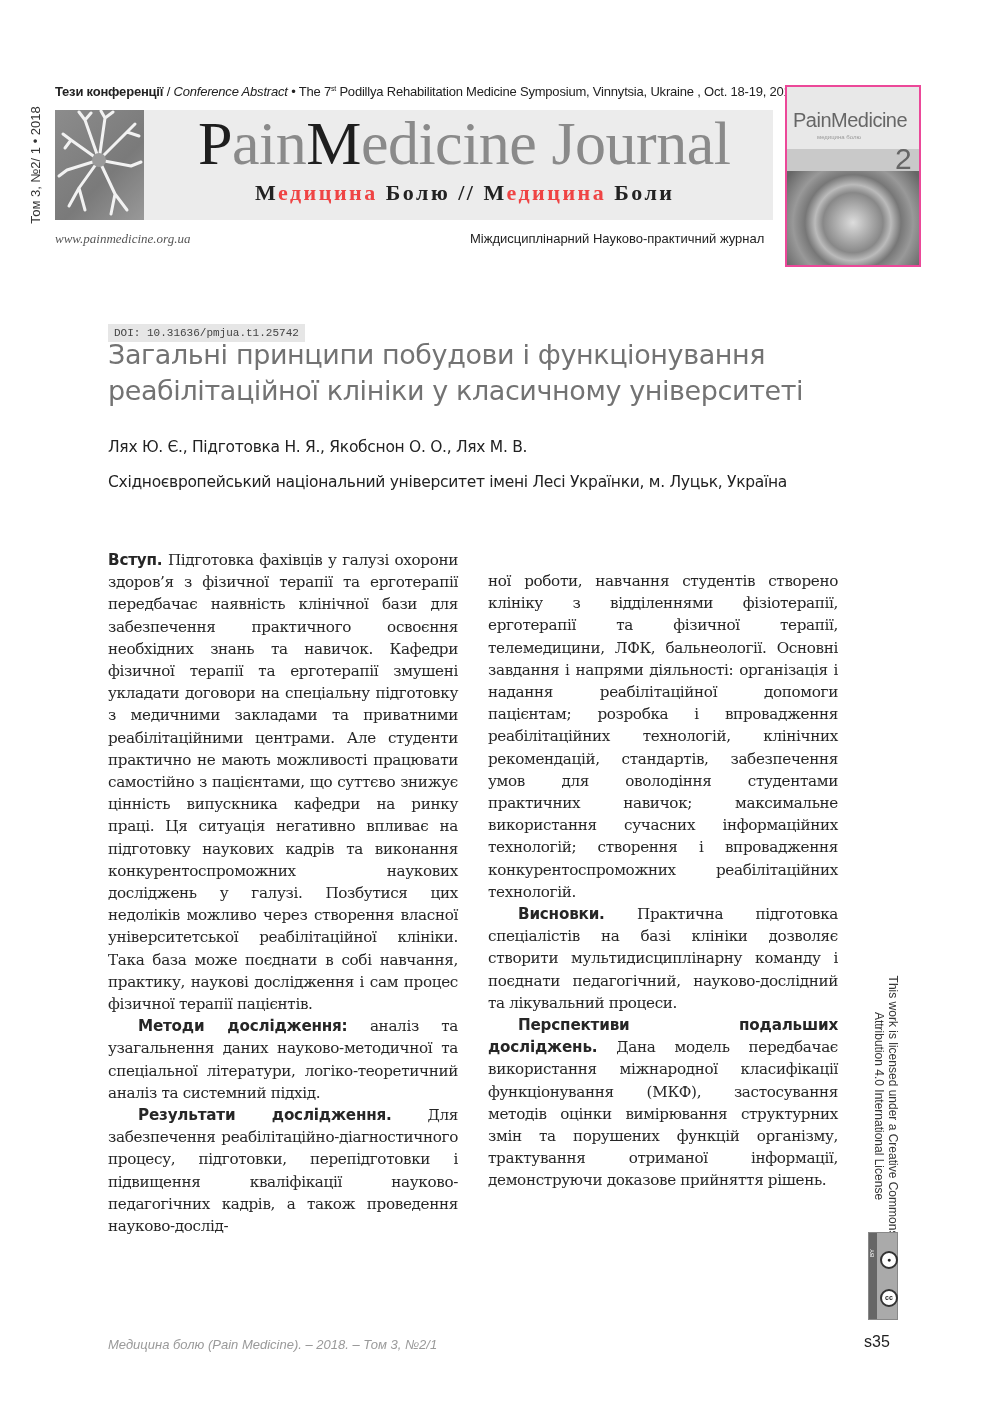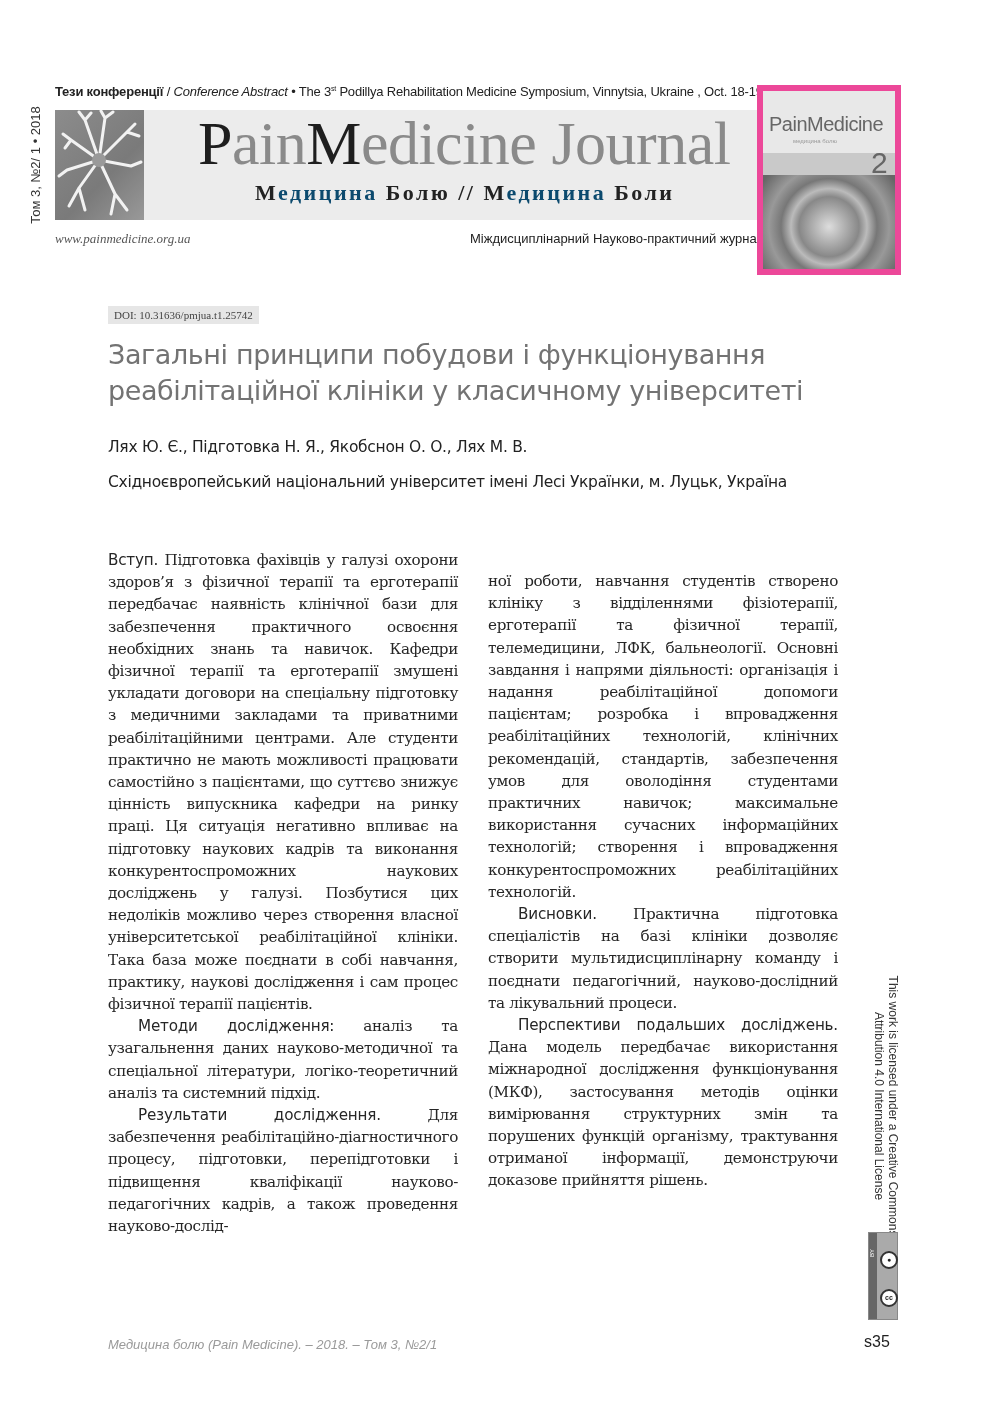--- a/index.html
+++ b/index.html
@@ -10,60 +10,60 @@
   .conf-line { left:55px; top:84px; font-family:"Liberation Sans", sans-serif; font-size:13px; color:#222; white-space:nowrap; letter-spacing:-0.2px; }
   .conf-line b { font-weight:bold; }
   .conf-line i { font-style:italic; }
   .vol-side { left:24px; top:105px; width:22px; height:120px; }
   .vol-side span { position:absolute; left:50%; top:50%; transform:translate(-50%,-50%) rotate(-90deg); white-space:nowrap; font-family:"Liberation Sans", sans-serif; font-size:13px; color:#333; }
   .banner { left:55px; top:110px; width:718px; height:110px; background:#ececec; }
   .logo-img { left:55px; top:110px; width:89px; height:110px; background:linear-gradient(135deg,#8c8c8c,#7a7a7a 60%,#999); overflow:hidden; }
   .journal-title { left:198px; top:108px; font-family:"Liberation Serif", serif; font-size:62px; color:#8a8a8a; white-space:nowrap; letter-spacing:-0.5px; }
   .journal-title .dk { color:#1e1e1e; }
   .journal-sub { left:255px; top:180px; font-family:"Liberation Serif", serif; font-size:22px; font-weight:bold; color:#222; white-space:nowrap; letter-spacing:2.5px; }
-  .journal-sub .lt { color:#0c4a6e;text-align:center; }
+  .journal-sub .lt { color:#ef4444;text-align:center; }
   .website { left:55px; top:231px; font-family:Liberation Serif, serif; font-style:italic; font-size:13px; color:#555; }
   .tagline { left:470px; top:231px; font-family:"Liberation Sans", sans-serif; font-size:13px; color:#222; white-space:nowrap; }
-  .cover { left:757px; top:85px; width:132px; height:178px; border:6px solid #ec4899; background:#e8e8e8; overflow:hidden; }
+  .cover { left:785px; top:85px; width:132px; height:178px; border:2px solid #ec4899; background:#e8e8e8; overflow:hidden; }
   .cover-title { position:absolute; left:6px; top:22px; font-family:"Liberation Sans", sans-serif; font-size:20px; color:#666; white-space:nowrap; letter-spacing:-0.5px; }
   .cover-sub { position:absolute; left:30px; top:47px; font-size:6px; color:#999; font-family:"Liberation Sans", sans-serif; }
   .cover-band { position:absolute; left:0; top:62px; width:132px; height:22px; background:#c9c9c9; }
   .cover-num { position:absolute; left:108px; top:55px; font-family:"Liberation Sans", sans-serif; font-size:30px; color:#666; }
   .cover-pic { position:absolute; left:0; top:84px; width:132px; height:94px; background:radial-gradient(circle at 50% 55%, #ddd 0, #aaa 18px, #888 30px, #bbb 38px, #777 48px, #999 60px, #666 80px); }
 
   
-  .doi { left:108px; top:306px; padding:3px 6px; background:#e6e6e6; font-family:Liberation Serif, serif; font-size:11px; color:#444; }
+  .doi { left:108px; top:324px; padding:3px 6px; background:#e6e6e6; font-family:Liberation Mono, monospace; font-size:11px; color:#444; }
   .title { left:108px; top:337px; width:740px; font-family:"DejaVu Sans", sans-serif; font-size:27px; line-height:36px; color:#737373; letter-spacing:-0.4px; }
   .authors { left:108px; top:438px; font-family:"DejaVu Sans", sans-serif; font-size:15.5px; color:#222; letter-spacing:-0.3px; }
   .affil { left:108px; top:473px; font-family:"DejaVu Sans", sans-serif; font-size:15.5px; color:#222; letter-spacing:-0.3px; white-space:nowrap; }
 
   .col { width:350px; font-family:"DejaVu Serif", serif; font-size:15.2px; line-height:22.2px; color:#262626; text-align:justify; letter-spacing:-0.35px; }
   .col p { margin:0; }
   .col .ind { text-indent:30px; }
-  .col b { font-family:"DejaVu Sans", sans-serif; font-weight:normal; letter-spacing:-0.2px; }
+  .col b { font-family:"DejaVu Sans", sans-serif; font-weight:bold; letter-spacing:-0.2px; }
   .col1 { left:108px; top:549px; }
   .col2 { left:488px; top:570px; }
 
   
   .license { left:862px; top:986px; width:48px; height:240px; }
   .license span { position:absolute; left:50%; top:50%; transform:translate(-50%,-50%) rotate(90deg); white-space:nowrap; font-family:"Liberation Sans", sans-serif; font-size:12px; line-height:14px; text-align:center; color:#333; }
   .cc-badge { left:868px; top:1232px; width:28px; height:86px; background:#aaa; border:1px solid #888; }
   .cc-badge .by-strip { position:absolute; left:0; top:0; width:8px; height:86px; background:#666; }
   .cc-badge .by-label { position:absolute; left:0; top:16px; width:8px; font-size:6px; color:#fff; font-family:"Liberation Sans", sans-serif; writing-mode:vertical-rl; transform:rotate(180deg); }
   .cc-badge .circ { position:absolute; left:11px; width:14px; height:14px; border:2px solid #333; border-radius:50%; background:#fff; font-size:7px; line-height:14px; text-align:center; font-family:"Liberation Sans", sans-serif; font-weight:bold; }
 
   
   .footer { left:108px; top:1337px; font-family:"Liberation Sans", sans-serif; font-style:italic; font-size:13px; color:#9a9a9a; white-space:nowrap; }
   .page-num { left:864px; top:1333px; font-family:"Liberation Sans", sans-serif; font-size:16px; color:#222; }
 </style>
 </head>
 <body>
 
 <div class="abs conf-line">
-  <b>Тези конференції</b><span> / </span><i>Conference Abstract</i><span> • </span><span>The 3</span><sup style="font-size:7px">st</sup><span> Podillya Rehabilitation Medicine Symposium, Vinnytsia, Ukraine , Oct. 18-19, 2018</span>
+  <b>Тези конференції</b><span> / </span><i>Conference Abstract</i><span> • </span><span>The 7</span><sup style="font-size:7px">st</sup><span> Podillya Rehabilitation Medicine Symposium, Vinnytsia, Ukraine , Oct. 18-19, 2018</span>
 </div>
 
 <div class="abs vol-side">
   <span>Том 3, №2/ 1 • 2018</span>
 </div>
 
 <div class="abs banner"></div>
 
 <div class="abs logo-img">
   <svg width="89" height="110" viewBox="0 0 89 110">
@@ -110,21 +110,21 @@
 
 <div class="abs col col1">
   <p><b>Вступ.</b><span> Підготовка фахівців у галузі охорони здоров’я з фізичної терапії та ерготерапії передбачає наявність клінічної бази для забезпечення практичного освоєння необхідних знань та навичок. Кафедри фізичної терапії та ерготерапії змушені укладати договори на спеціальну підготовку з медичними закладами та приватними реабілітаційними центрами. Але студенти практично не мають можливості працювати самостійно з пацієнтами, що суттєво знижує цінність випускника кафедри на ринку праці. Ця ситуація негативно впливає на підготовку наукових кадрів та виконання конкурентоспроможних наукових досліджень у галузі. Позбутися цих недоліків можливо через створення власної університетської реабілітаційної клініки. Така база може поєднати в собі навчання, практику, наукові дослідження і сам процес фізичної терапії пацієнтів.</span></p>
   <p class="ind"><b>Методи дослідження:</b><span> аналіз та узагальнення даних науково-методичної та спеціальної літератури, логіко-теоретичний аналіз та системний підхід.</span></p>
   <p class="ind"><b>Результати дослідження.</b><span> Для забезпечення реабілітаційно-діагностичного процесу, підготовки, перепідготовки і підвищення кваліфікації науково-педагогічних кадрів, а також проведення науково-дослід-</span></p>
 </div>
 
 <div class="abs col col2">
   <p>ної роботи, навчання студентів створено клініку з відділеннями фізіотерапії, ерготерапії та фізичної терапії, телемедицини, ЛФК, бальнеології. Основні завдання і напрями діяльності: організація і надання реабілітаційної допомоги пацієнтам; розробка і впровадження реабілітаційних технологій, клінічних рекомендацій, стандартів, забезпечення умов для оволодіння студентами практичних навичок; максимальне використання сучасних інформаційних технологій; створення і впровадження конкурентоспроможних реабілітаційних технологій.</p>
   <p class="ind"><b>Висновки.</b><span> Практична підготовка спеціалістів на базі клініки дозволяє створити мультидисциплінарну команду і поєднати педагогічний, науково-дослідний та лікувальний процеси.</span></p>
-  <p class="ind"><b>Перспективи подальших досліджень.</b><span> Дана модель передбачає використання міжнародної дослідження функціонування (МКФ), застосування методів оцінки вимірювання структурних змін та порушених функцій організму, трактування отриманої інформації, демонструючи доказове прийняття рішень.</span></p>
+  <p class="ind"><b>Перспективи подальших досліджень.</b><span> Дана модель передбачає використання міжнародної класифікації функціонування (МКФ), застосування методів оцінки вимірювання структурних змін та порушених функцій організму, трактування отриманої інформації, демонструючи доказове прийняття рішень.</span></p>
 </div>
 
 <div class="abs license">
   <span>
       <span style="position:static;transform:none;display:block">This work is licensed under a Creative Commons</span>
       <span style="position:static;transform:none;display:block">Attribution 4.0 International License</span>
     </span>
 </div>
 
 <div class="abs cc-badge">

